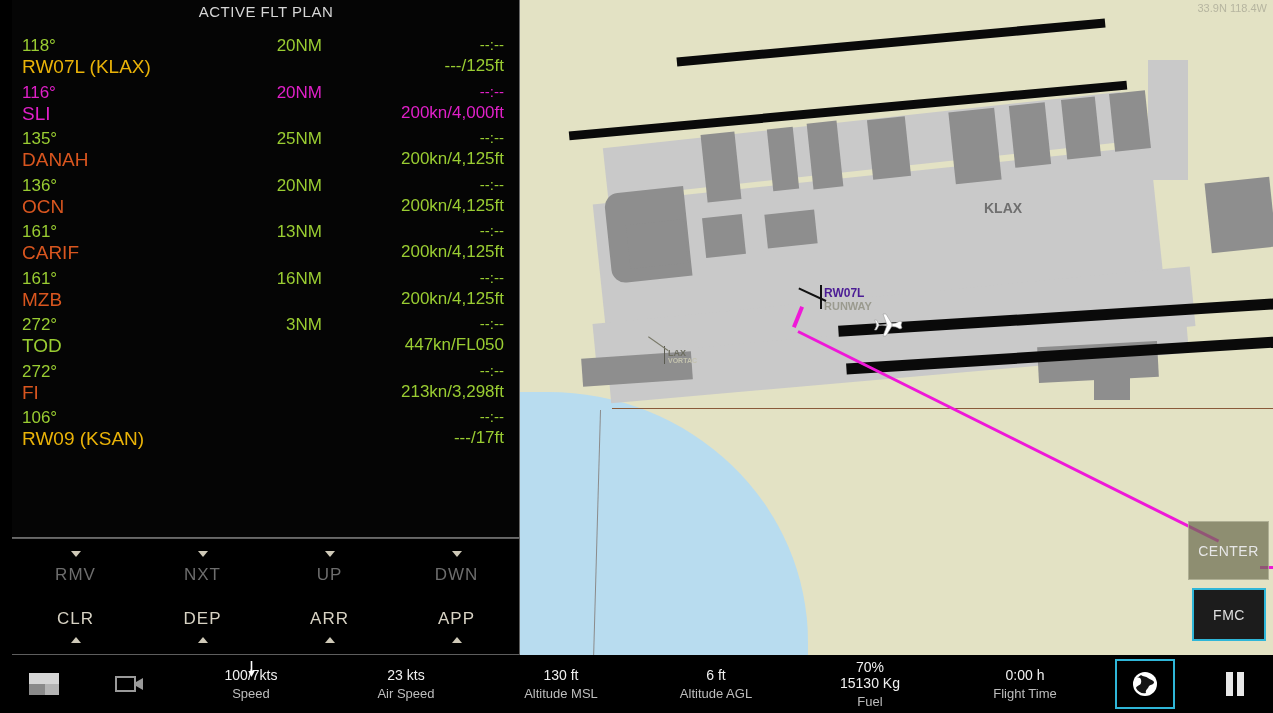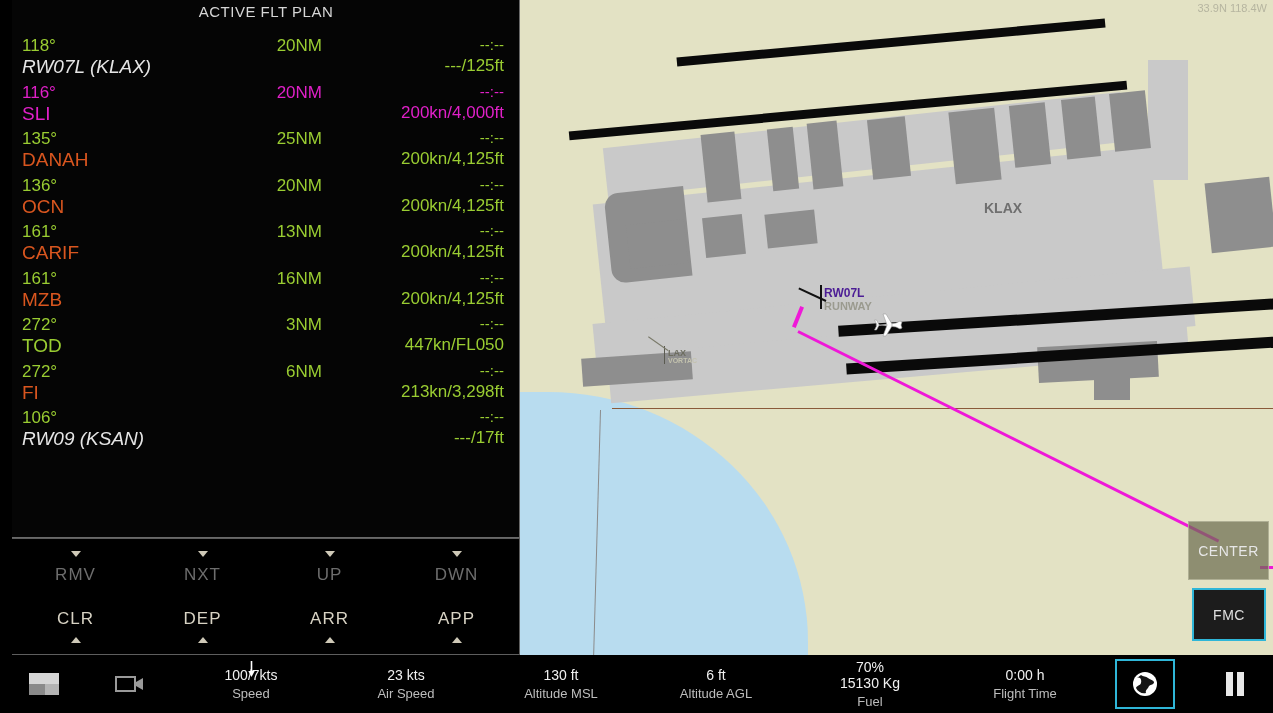--- a/index.html
+++ b/index.html
@@ -125,21 +125,21 @@
   .fpl-row {
     position: absolute; left: 0; width: 500px; height: 47px;
   }
   .fpl-brg  { position: absolute; left: 10px;  top: 0;  font-size: 17px; }
   .fpl-name { position: absolute; left: 10px;  top: 20px; font-size: 19px; }
   .fpl-dist { position: absolute; left: 0;  top: 0;  width: 310px; text-align: right; font-size: 17px; }
   .fpl-eta  { position: absolute; right: 8px; top: 0;  font-size: 15px; }
   .fpl-spd  { position: absolute; right: 8px; top: 20px; font-size: 17px; }
 
   .c-green   { color: #9acd32; }
-  .c-cyan    { color: #e5e5e5; font-style: italic; }
+  .c-cyan    { color: #eab308; }
   .c-magenta { color: #e020c8; }
   .c-orange  { color: #d9561f; }
 
   
   #fpl-pad {
     position: absolute; left: 0; top: 538px; width: 508px; height: 117px;
     background: #000;
     border: 1px solid #5e5e5e; border-left: none;
   }
   .pad-btn {
@@ -295,21 +295,20 @@
         <div class="fpl-row" style="top: 315px;">
           <div class="fpl-brg c-green">272°</div>
           <div class="fpl-name c-green">TOD</div>
           <div class="fpl-dist c-green">3NM</div>
           <div class="fpl-eta c-green">--:--</div>
           <div class="fpl-spd c-green">447kn/FL050</div>
         </div>
         <div class="fpl-row" style="top: 361.5px;">
           <div class="fpl-brg c-green">272°</div>
           <div class="fpl-name c-orange">FI</div>
-          <div class="fpl-dist c-green">6NM</div>
           <div class="fpl-eta c-green">--:--</div>
           <div class="fpl-spd c-green">213kn/3,298ft</div>
         </div>
         <div class="fpl-row" style="top: 408px;">
           <div class="fpl-brg c-green">106°</div>
           <div class="fpl-name c-cyan">RW09 (KSAN)</div>
           <div class="fpl-eta c-green">--:--</div>
           <div class="fpl-spd c-green">---/17ft</div>
         </div>
       </div>

